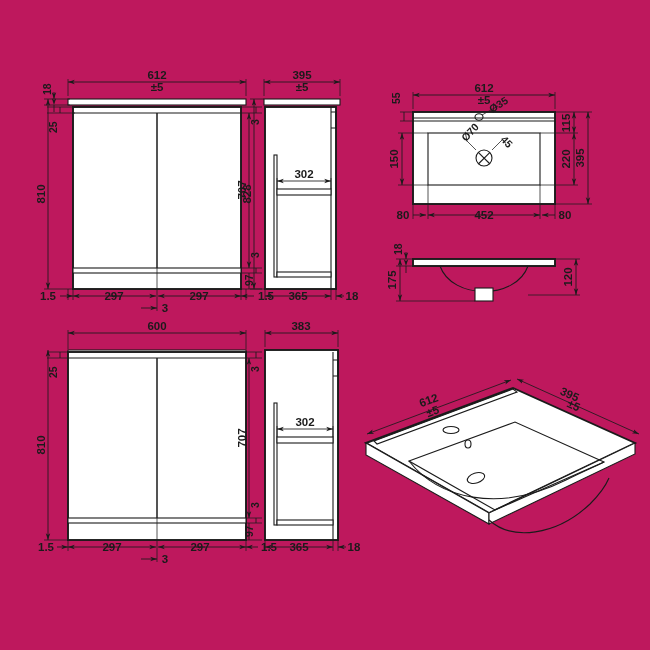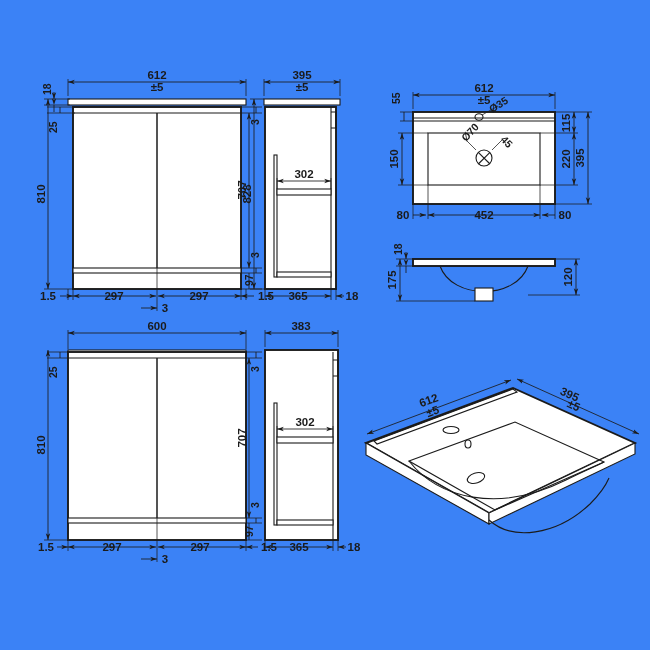--- a/index.html
+++ b/index.html
@@ -1,18 +1,18 @@
 <!DOCTYPE html>
 <html><head>
 <meta charset="utf-8">
 <style>
   html,body{margin:0;padding:0;background:#ffffff;}
   body{width:650px;height:650px;overflow:hidden;
        font-family:"Liberation Sans",sans-serif;}
-  #sheet{position:relative;width:650px;height:650px;background:#3b82f6;}
+  #sheet{position:relative;width:650px;height:650px;background:#be185d;}
   svg{display:block;}
   .ln{stroke:#1b1b1b;stroke-width:1.1;fill:none;}
   .ln-th{stroke:#1b1b1b;stroke-width:1.9;fill:none;}
   .ln-md{stroke:#1b1b1b;stroke-width:1.5;fill:none;}
   .dim{stroke:#1b1b1b;stroke-width:0.85;fill:none;}
   .ext{stroke:#1b1b1b;stroke-width:0.75;fill:none;}
   .fillw{fill:#ffffff;}
   .dt{font-family:"Liberation Sans",sans-serif;font-size:11.5px;
       font-weight:bold;fill:#1b1b1b;}
   .dt-s{font-family:"Liberation Sans",sans-serif;font-size:10.5px;

